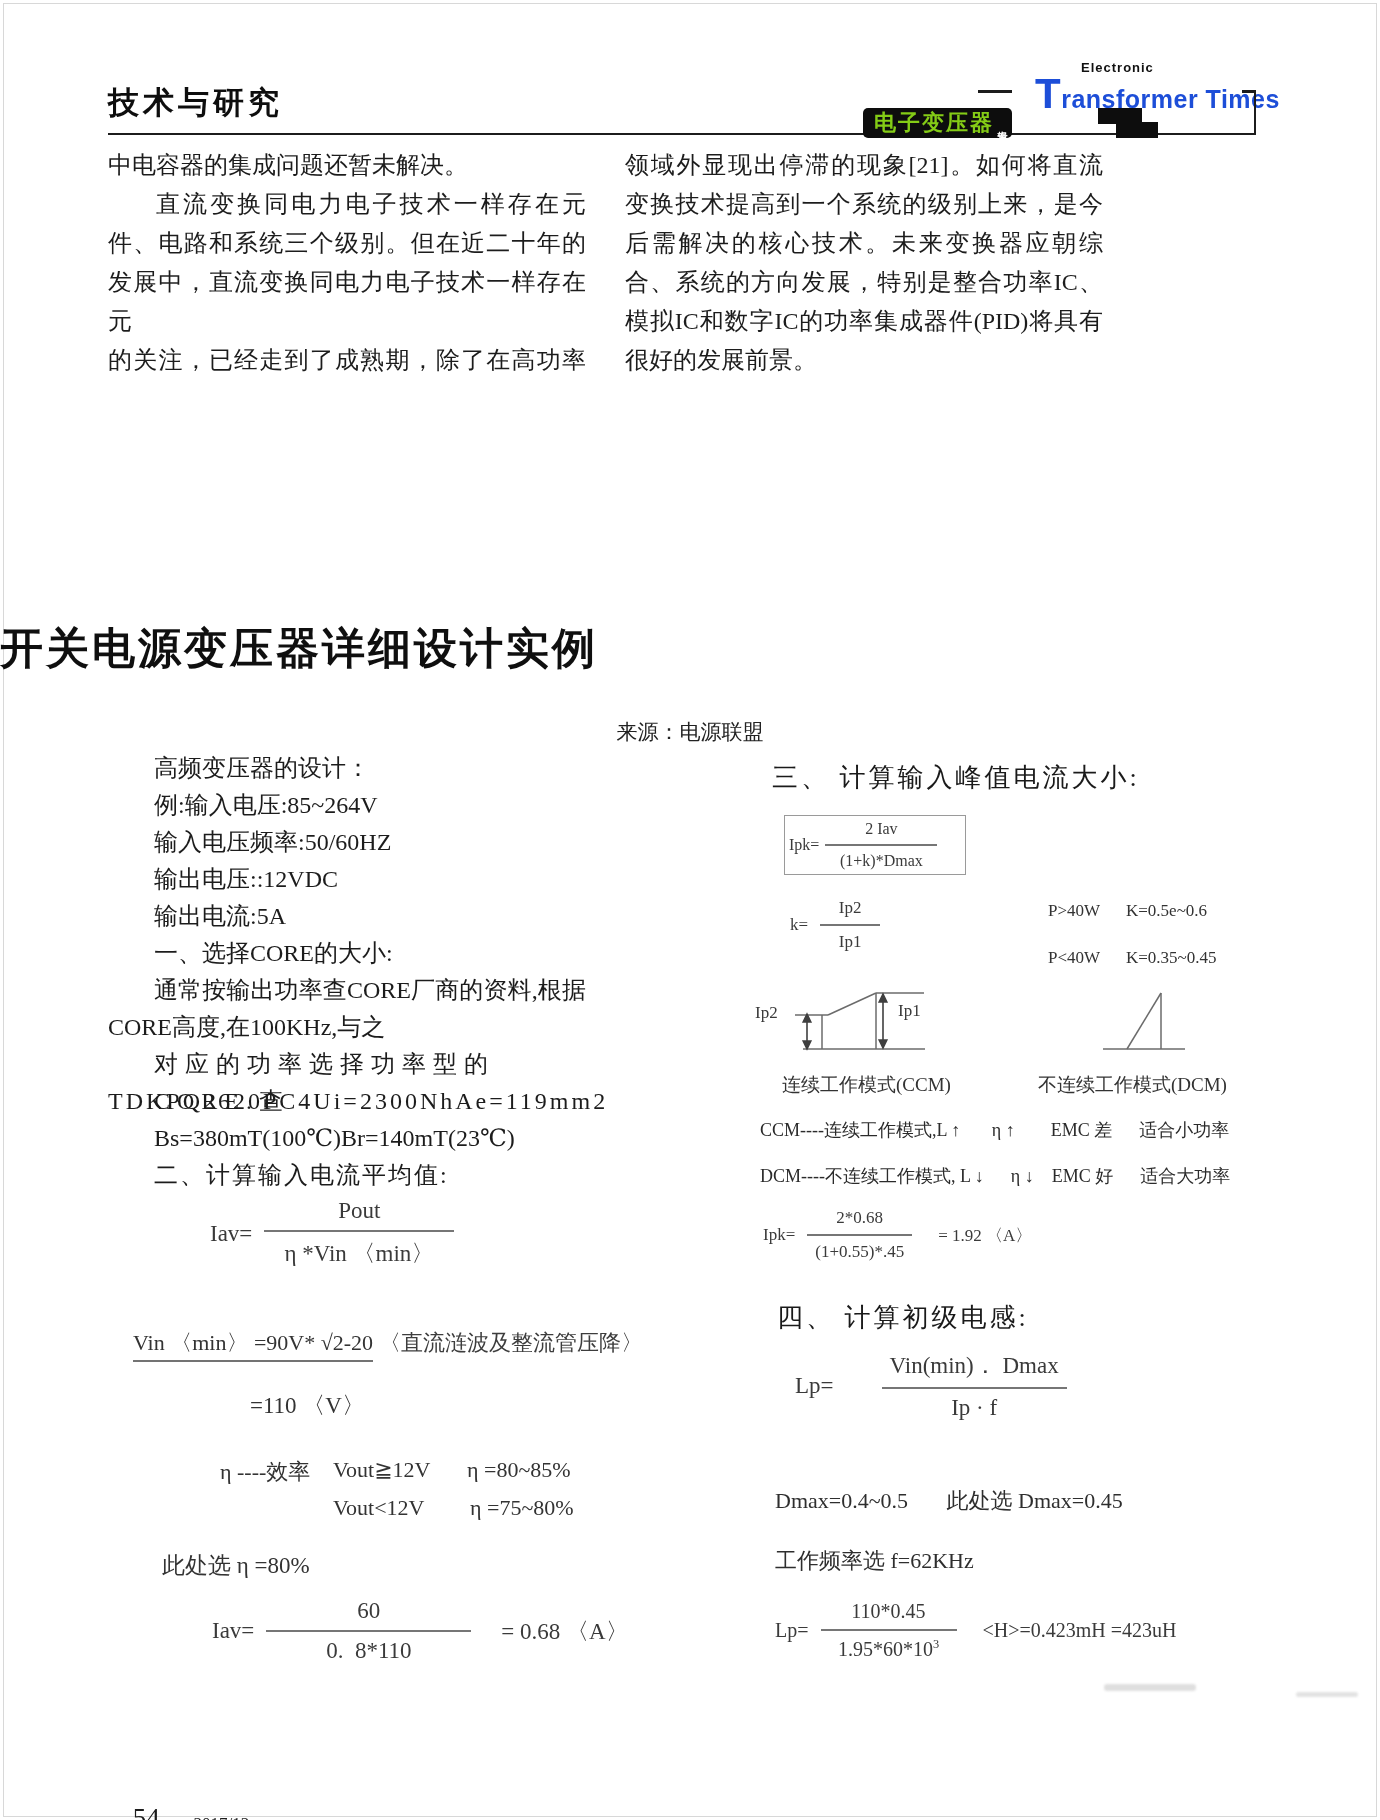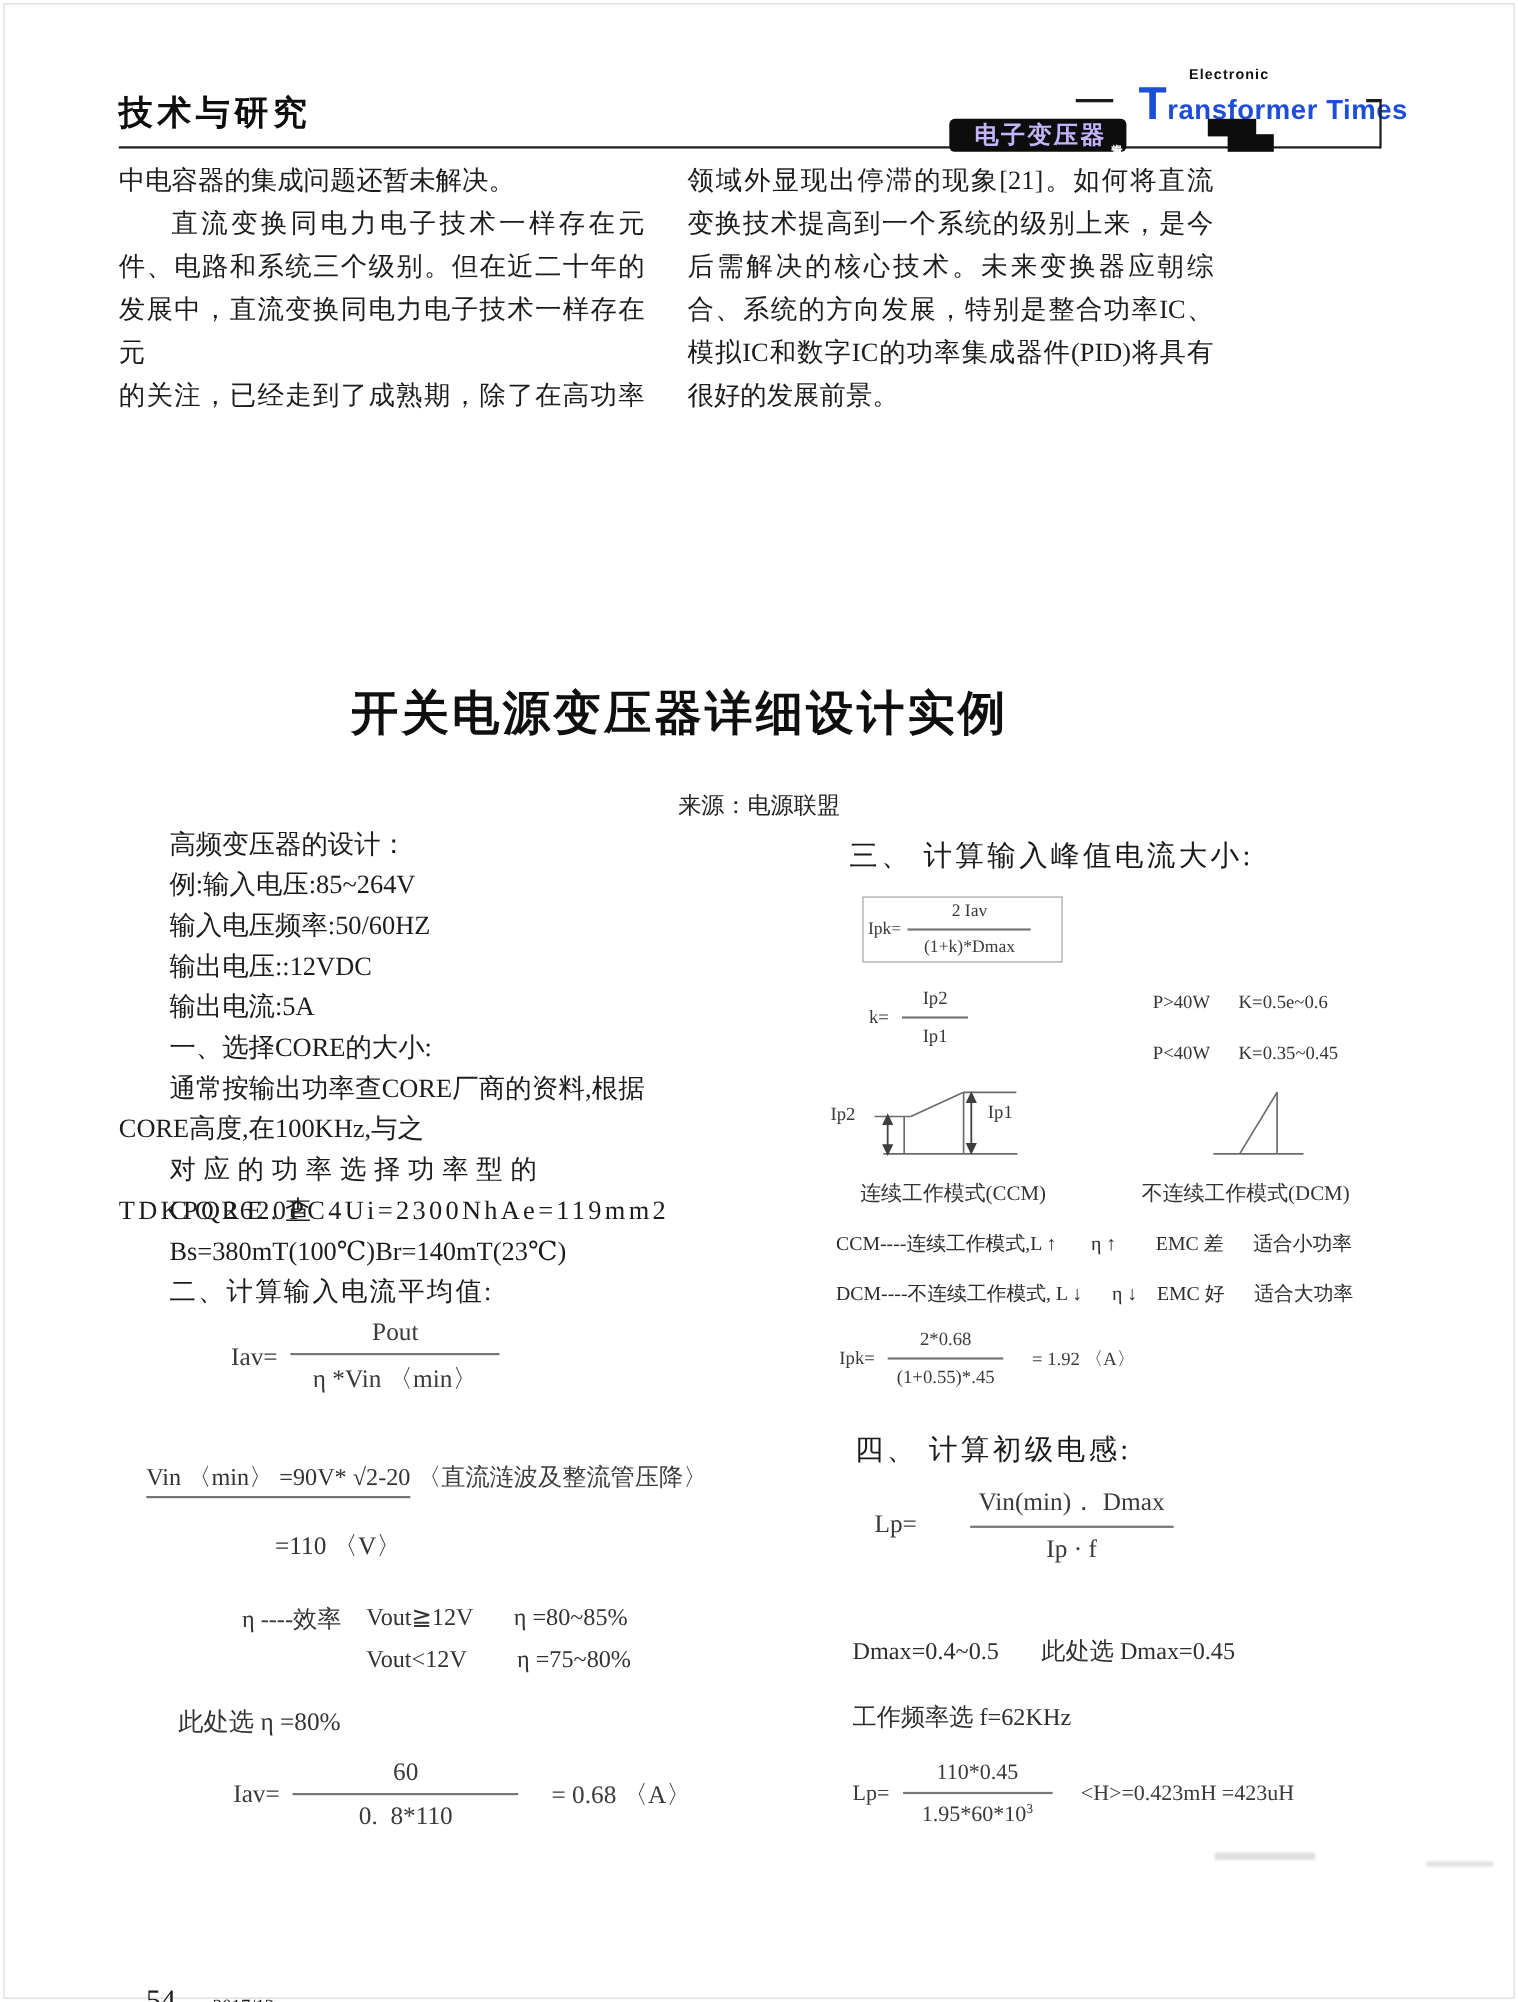--- a/index.html
+++ b/index.html
@@ -15,37 +15,37 @@
   .logo-electronic{left:1081px;top:60px;font-family:"Liberation Sans",sans-serif;font-weight:bold;
       font-size:13px;letter-spacing:1px;color:#111;}
   .logo-title{left:1035px;top:70px;display:block;font-family:"Liberation Sans",sans-serif;
       font-weight:bold;font-size:25px;color:#1d4ed8;letter-spacing:0.5px;}
   .logo-title::first-letter{font-size:42px;}
   .logo-dash-l{left:978px;top:90px;width:34px;height:3px;background:#1c1c1c;}
   .logo-dash-r{left:1242px;top:90px;width:14px;height:3px;background:#1c1c1c;}
   .logo-vert{left:1254px;top:90px;width:2px;height:45px;background:#1c1c1c;}
   .issue-badge{left:863px;top:108px;height:30px;background:#0d0d0d;border-radius:5px;
       display:flex;align-items:center;padding:0 5px 0 11px;}
-  .issue-badge .big{color:#c4b5fd;font-family:"Liberation Sans",sans-serif;font-weight:bold;
-      font-size:22px;letter-spacing:2px;line-height:30px;margin-left:12px;}
+  .issue-badge .big{color:#84cc16;font-family:"Liberation Sans",sans-serif;font-weight:bold;
+      font-size:22px;letter-spacing:2px;line-height:30px;}
   .issue-badge .small{color:#fff;font-family:"Liberation Sans",sans-serif;font-weight:bold;
       font-size:10px;line-height:10px;writing-mode:vertical-rl;text-orientation:upright;
       margin-left:3px;letter-spacing:0;}
   .step1{left:1098px;top:108px;width:44px;height:16px;background:#0d0d0d;}
   .step2{left:1116px;top:122px;width:42px;height:16px;background:#0d0d0d;}
 
   
   .intro-col{top:146px;width:478px;font-size:24px;line-height:39px;color:#1c1c1c;}
   .intro-left{left:108px;}
   .intro-right{left:625px;}
   .jl{text-align:justify;text-align-last:justify;}
   .ind2{text-indent:2em;}
 
   
-  .article-title{left:0;top:620px;width:1236px;text-align:center;font-size:43px;font-weight:bold;
+  .article-title{left:0;top:620px;width:1236px;font-size:43px;font-weight:bold;
       letter-spacing:3px;color:#0f0f0f;}
   .article-source{left:0;top:718px;width:1380px;text-align:center;font-size:21px;color:#222;}
 
   
   .left-steps{left:108px;top:750px;width:478px;font-size:24px;color:#1c1c1c;}
   .left-steps .ln{height:37px;line-height:37px;}
   .i45{padding-left:46px;}
   .jw{text-align:justify;text-align-last:justify;}
   .sp7{letter-spacing:7px;}
   .sp3{letter-spacing:3px;}

